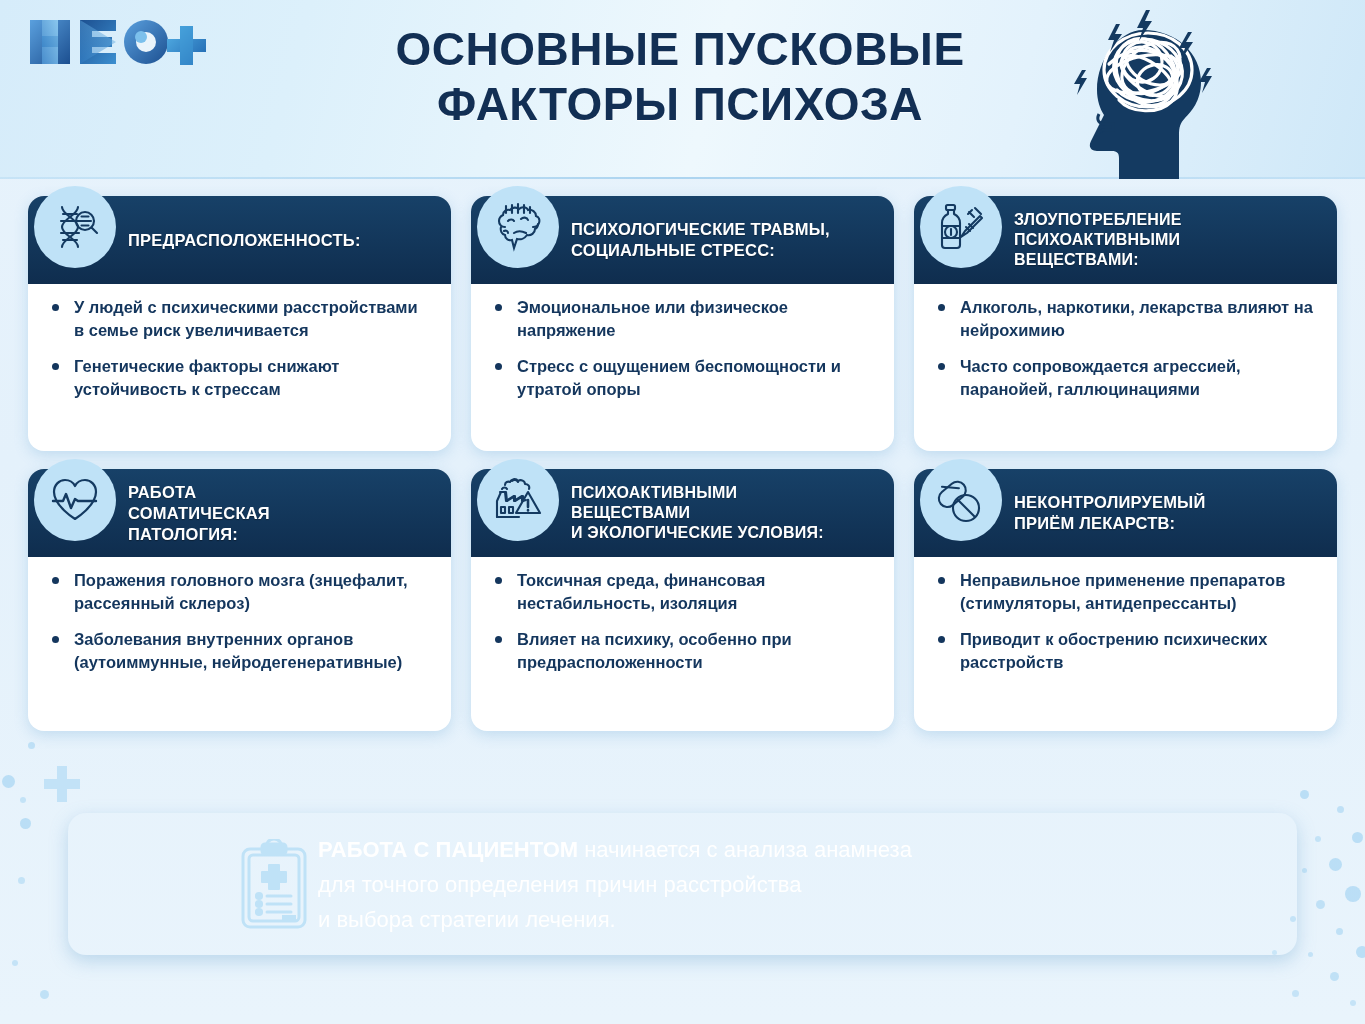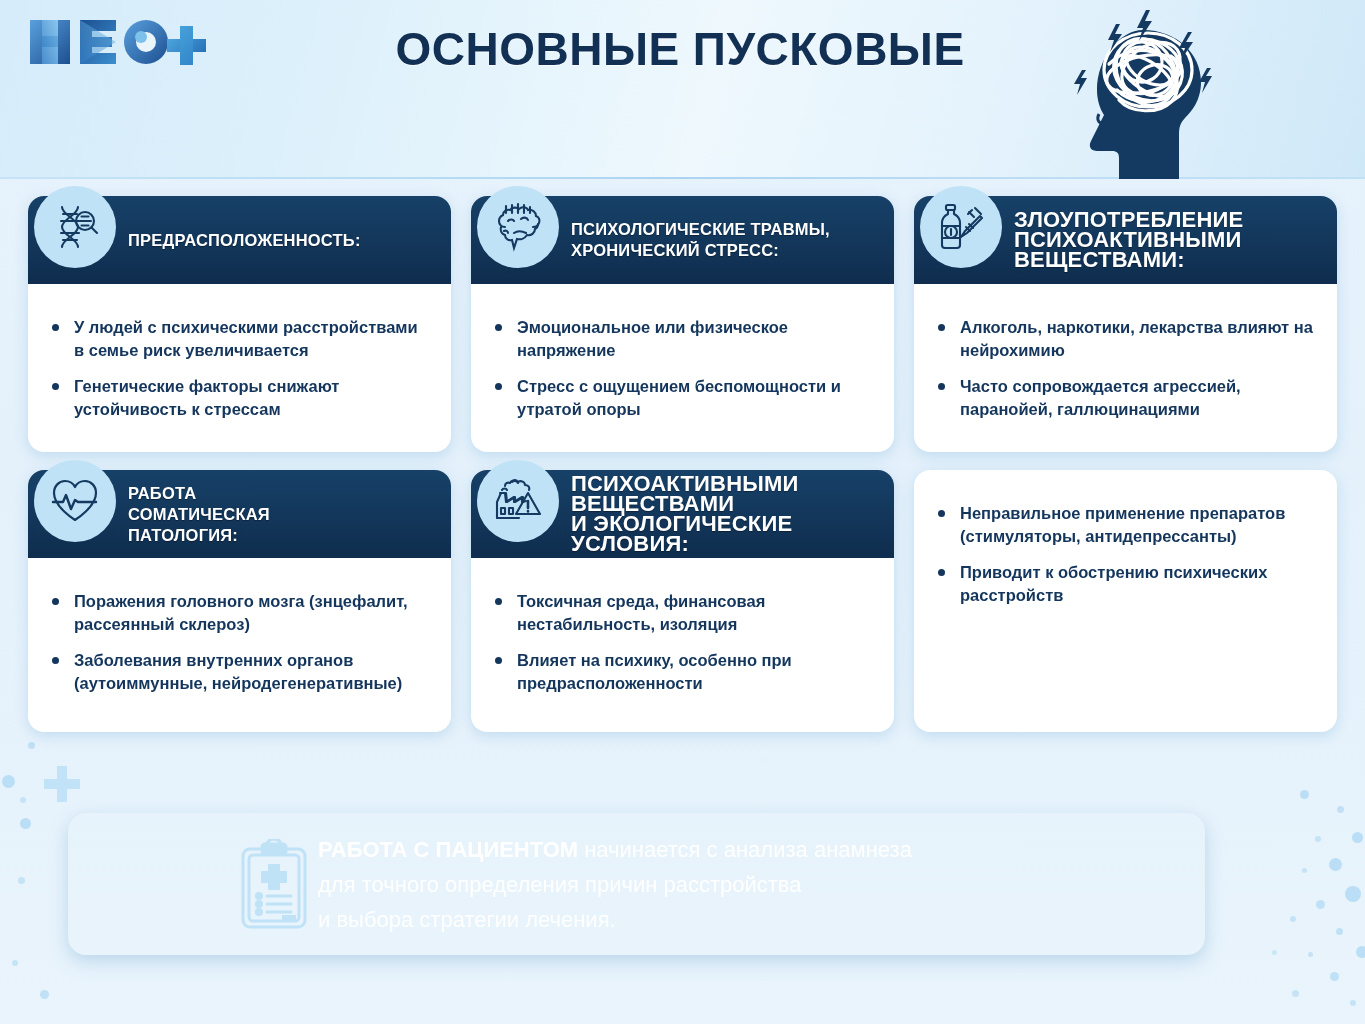--- a/index.html
+++ b/index.html
@@ -113,37 +113,37 @@
     padding-right: 12px;
   }
   .card-head .htext {
     color: #ffffff;
     font-size: 16.5px;
     line-height: 21px;
     font-weight: 700;
     letter-spacing: .2px;
     text-shadow: 0 1px 1px rgba(0,0,0,.35);
   }
-  .card-head .htext.sm { font-size: 22px; line-height: 20px; }
+  .card-head .htext.sm { font-size: 16px; line-height: 20px; }
 
   .icon-circle {
     position: absolute;
     left: 6px; top: -10px;
     width: 82px; height: 82px;
     border-radius: 50%;
     background: #bfe2f7;
     display: flex;
     align-items: center;
     justify-content: center;
     z-index: 3;
   }
   .icon-circle svg { display: block; }
 
   .card-body {
-    padding: 32px 20px 8px 22px;
+    padding: 12px 20px 8px 22px;
   }
   .bullets { list-style: none; }
   .bullets li {
     position: relative;
     padding-left: 24px;
     margin-bottom: 13px;
     color: #14365d;
     font-size: 16.5px;
     line-height: 23px;
     font-weight: 600;
@@ -154,21 +154,21 @@
     left: 2px; top: 8px;
     width: 7px; height: 7px;
     border-radius: 50%;
     background: #14365d;
   }
 
   
   .banner {
     position: absolute;
     left: 68px; top: 813px;
-    width: 1137px;
+    width: 1229px;
     height: 142px;
     border-radius: 18px;
     background: linear-gradient(120deg, #0c2844 0%, #123köpf 0%, #123a60 48%, #0d2a47 100%);
     box-shadow: 0 6px 18px rgba(100,160,205,.35);
     display: flex;
     align-items: center;
     padding-left: 120px;
     overflow: hidden;
   }
   .banner-icon {
@@ -294,20 +294,21 @@
         <path d="M118 6a22 22 0 0 1 0 44 16 16 0 0 0 0-44z" fill="url(#lgD)" opacity=".8"></path>
         <circle cx="113" cy="23" r="6" fill="#7cc0ec"></circle>
 
         <path d="M152 12h13v13h13v13h-13v13h-13V38h-13V25h13z" fill="url(#lgD)"></path>
         <path d="M152 12h13v39h-13z" fill="#3f9bd8" opacity=".5"></path>
       </svg>
     </div>
 
     <h1 class="title">
       <span class="t-line">ОСНОВНЫЕ ПУСКОВЫЕ</span>
+      <span class="t-line">ФАКТОРЫ ПСИХОЗА</span>
     </h1>
 
     <div class="head-art">
       <svg width="200" height="178" viewBox="0 0 200 178">
 
         <path d="M96 28c34 0 58 24 58 52 0 19-10 30-16 36-5 5-6 10-6 17v45H72v-22c0-5-2-7-7-7H50c-6 0-9-4-6-10l13-26c-4-6-7-15-7-25 0-32 23-60 46-60z" fill="#143a61"></path>
 
         <path d="M52 112c-3 6 0 10 6 10h8v6h-8c-4 0-7 2-7 6" fill="none" stroke="#143a61" stroke-width="3"></path>
 
         <g fill="none" stroke="#ffffff" stroke-width="3.2" stroke-linecap="round">
@@ -369,21 +370,21 @@
             <svg width="52" height="52" viewBox="0 0 52 52" fill="none" stroke="#143a61" stroke-width="2.1" stroke-linecap="round">
               <path d="M14 5v7M20 4v8M26 3v9M32 4v8M38 6v6"></path>
               <path d="M13 26c-4 0-6-3-6-6s2-5 4-6c0-4 4-6 7-5 2-3 7-3 9-1 3-3 8-2 9 1 4-1 8 2 8 6 3 1 4 4 3 7s-4 4-6 4"></path>
               <path d="M9 26c-1 4 1 7 4 8 0 4 4 6 7 5l2 8 3-9c4 1 8-1 10-4 4 1 8-2 8-6 2-1 3-3 3-5"></path>
               <path d="M16 20c2-2 5-2 6 0M29 18c2-2 6-2 7 1"></path>
               <path d="M12 30c2-1 4 0 4 2M22 32c3-2 8-2 12 0"></path>
             </svg>
           </div>
           <div class="htext">
             <span>ПСИХОЛОГИЧЕСКИЕ ТРАВМЫ,</span><br>
-            <span>ХРОНИЧЕСКИЙ СТРЕСС:</span>
+            <span>СОЦИАЛЬНЫЕ СТРЕСС:</span>
           </div>
         </div>
         <div class="card-body">
           <ul class="bullets">
             <li>Эмоциональное или физическое напряжение</li>
             <li>Стресс с ощущением беспомощности и утратой опоры</li>
           </ul>
         </div>
       </div>
 
@@ -462,20 +463,34 @@
         </div>
         <div class="card-body">
           <ul class="bullets">
             <li>Токсичная среда, финансовая нестабильность, изоляция</li>
             <li>Влияет на психику, особенно при предрасположенности</li>
           </ul>
         </div>
       </div>
 
       <div class="card tall">
+        <div class="card-head">
+          <div class="icon-circle">
+            <svg width="50" height="48" viewBox="0 0 50 48" fill="none" stroke="#143a61" stroke-width="2.1" stroke-linecap="round" stroke-linejoin="round">
+              <rect x="1" y="10" width="30" height="17" rx="8.5" transform="rotate(-40 16 18)"></rect>
+              <path d="M13 6l12 12" transform="rotate(-40 16 18)"></path>
+              <circle cx="30" cy="32" r="13"></circle>
+              <path d="M21 23l18 18"></path>
+            </svg>
+          </div>
+          <div class="htext">
+            <span>НЕКОНТРОЛИРУЕМЫЙ</span><br>
+            <span>ПРИЁМ ЛЕКАРСТВ:</span>
+          </div>
+        </div>
         <div class="card-body">
           <ul class="bullets">
             <li>Неправильное применение препаратов (стимуляторы, антидепрессанты)</li>
             <li>Приводит к обострению психических расстройств</li>
           </ul>
         </div>
       </div>
     </div>
   </div>
 

